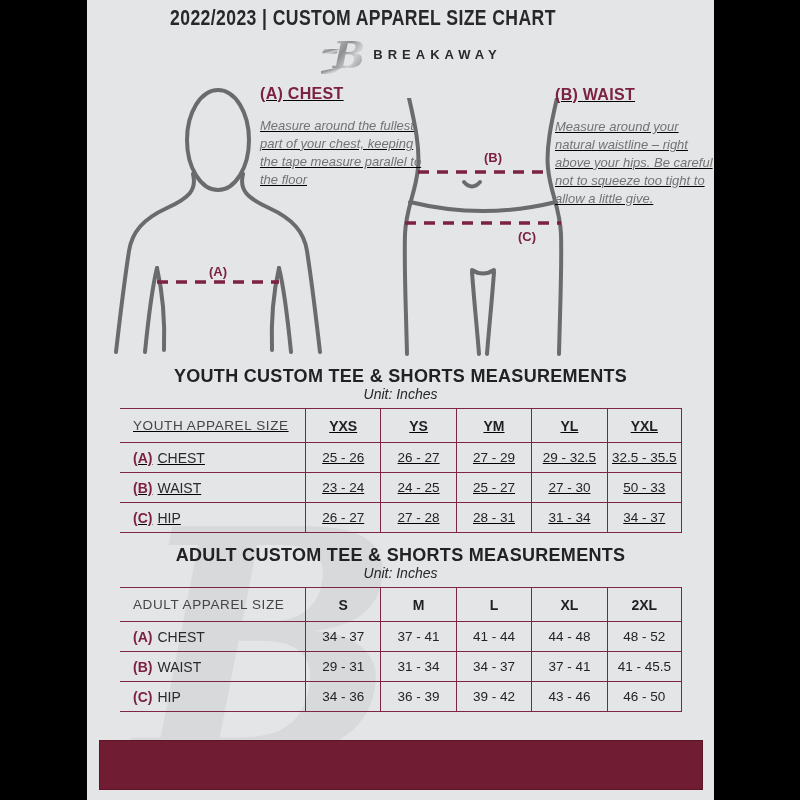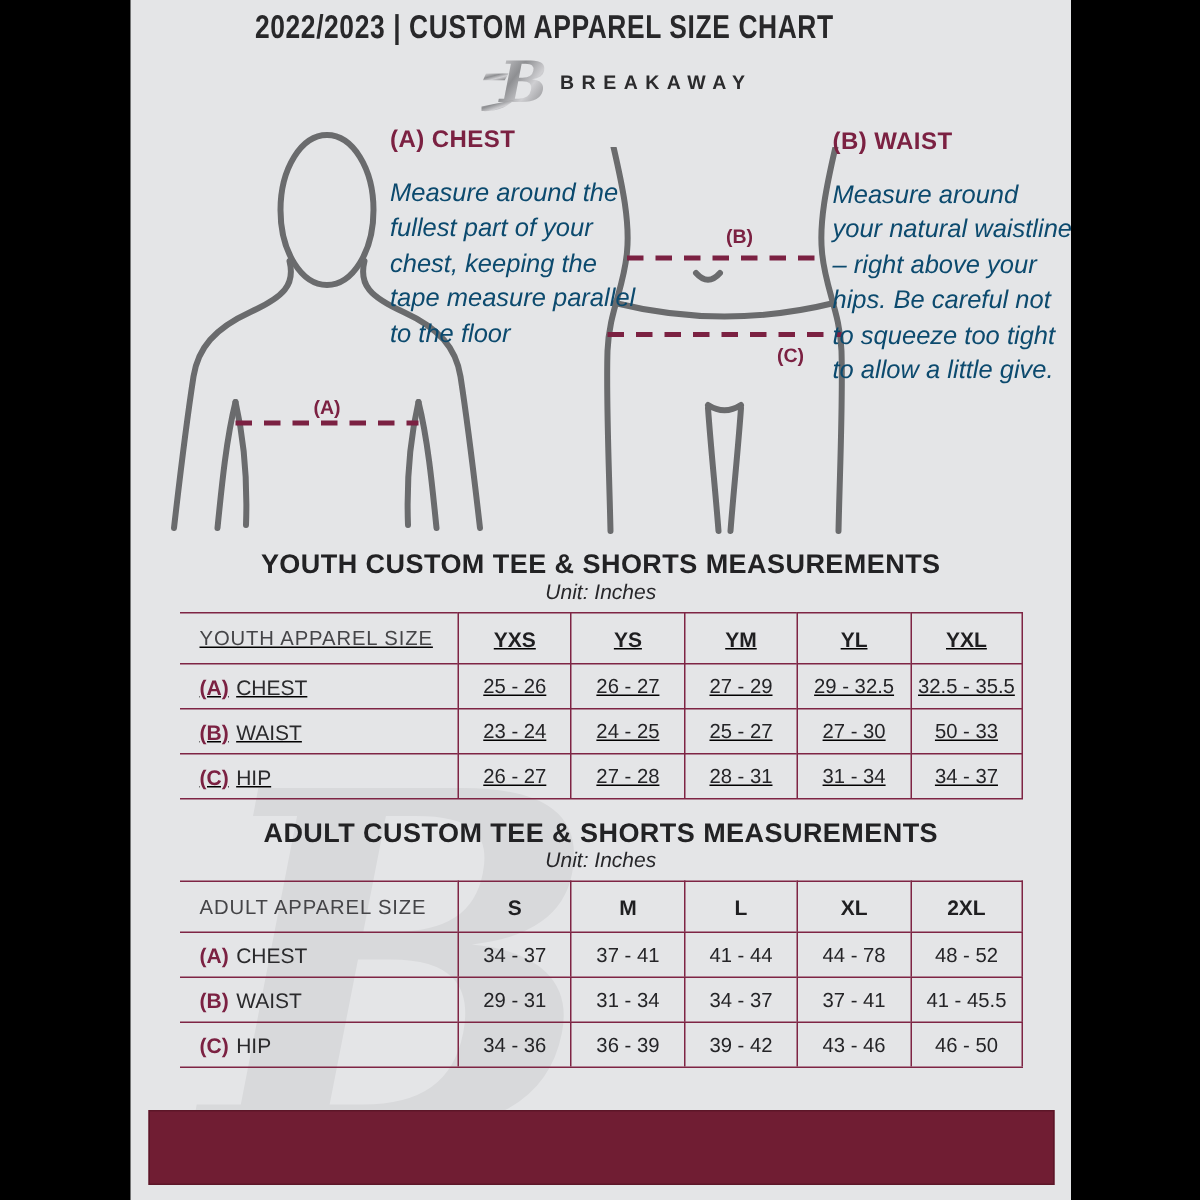--- a/index.html
+++ b/index.html
@@ -26,26 +26,26 @@
   .doc-title {
     font-size:22px; font-weight:700; color:#28282a; letter-spacing:.5px;
     transform:scaleX(.8); transform-origin:left center; white-space:nowrap;
   }
   .brand { display:flex; align-items:center; gap:9px; }
   .brand-name { font-size:13px; font-weight:700; letter-spacing:5px; color:#2b2b2d; }
   
   .fig { position:absolute; z-index:1; }
   .fig-upper { left:18px; top:80px; }
   .fig-lower { left:306px; top:98px; }
-  .guide-block { position:absolute; z-index:1; }
+  .guide-block { position:absolute; z-index:1;text-decoration:underline; }
   .chest-block { left:173px; top:85px; width:168px; }
   .waist-block { left:468px; top:86px; width:160px; }
   .hips-block  { left:468px; top:218px; width:168px; }
   .guide-heading { font-size:16px; font-weight:800; color:#7b2142; letter-spacing:.3px; margin-bottom:9px; }
-  .guide-body { font-size:17px; font-style:italic; color:#0c4a6e; line-height:1.38; white-space:pre-line;margin-top:14px; }
+  .guide-body { font-size:13px; font-style:italic; color:#737373; line-height:1.38; white-space:pre-line;margin-top:14px; }
   .fig-marker { fill:#7b2142; font-weight:bold; font-size:13px; font-family:"Liberation Sans",sans-serif; text-anchor:middle; }
   .dash { stroke:#7b2142; stroke-width:3.4; stroke-dasharray:11 8; }
   
   :root { --line:#7e2544; }
   .table-title { position:absolute; left:0; width:100%; text-align:center; font-size:18px; font-weight:700; color:#222224; letter-spacing:.3px; z-index:1; }
   .table-unit  { position:absolute; left:0; width:100%; text-align:center; font-size:14px; font-style:italic; color:#27272a; z-index:1; }
   .youth-title { top:366px; } .youth-unit { top:386px; }
   .adult-title { top:545px; } .adult-unit { top:565px; }
   .size-table {
     position:absolute; left:33px; width:562px; z-index:1;
@@ -176,21 +176,21 @@
         <div class="cell head-label">ADULT APPAREL SIZE</div>
         <div class="cell head-size">S</div>
         <div class="cell head-size">M</div>
         <div class="cell head-size">L</div>
         <div class="cell head-size">XL</div>
         <div class="cell head-size">2XL</div>
         <div class="cell row-label"><span class="marker">(A)</span>CHEST</div>
         <div class="cell value">34 - 37</div>
         <div class="cell value">37 - 41</div>
         <div class="cell value">41 - 44</div>
-        <div class="cell value">44 - 78</div>
+        <div class="cell value">44 - 48</div>
         <div class="cell value">48 - 52</div>
         <div class="cell row-label"><span class="marker">(B)</span>WAIST</div>
         <div class="cell value">29 - 31</div>
         <div class="cell value">31 - 34</div>
         <div class="cell value">34 - 37</div>
         <div class="cell value">37 - 41</div>
         <div class="cell value">41 - 45.5</div>
         <div class="cell row-label"><span class="marker">(C)</span>HIP</div>
         <div class="cell value">34 - 36</div>
         <div class="cell value">36 - 39</div>

